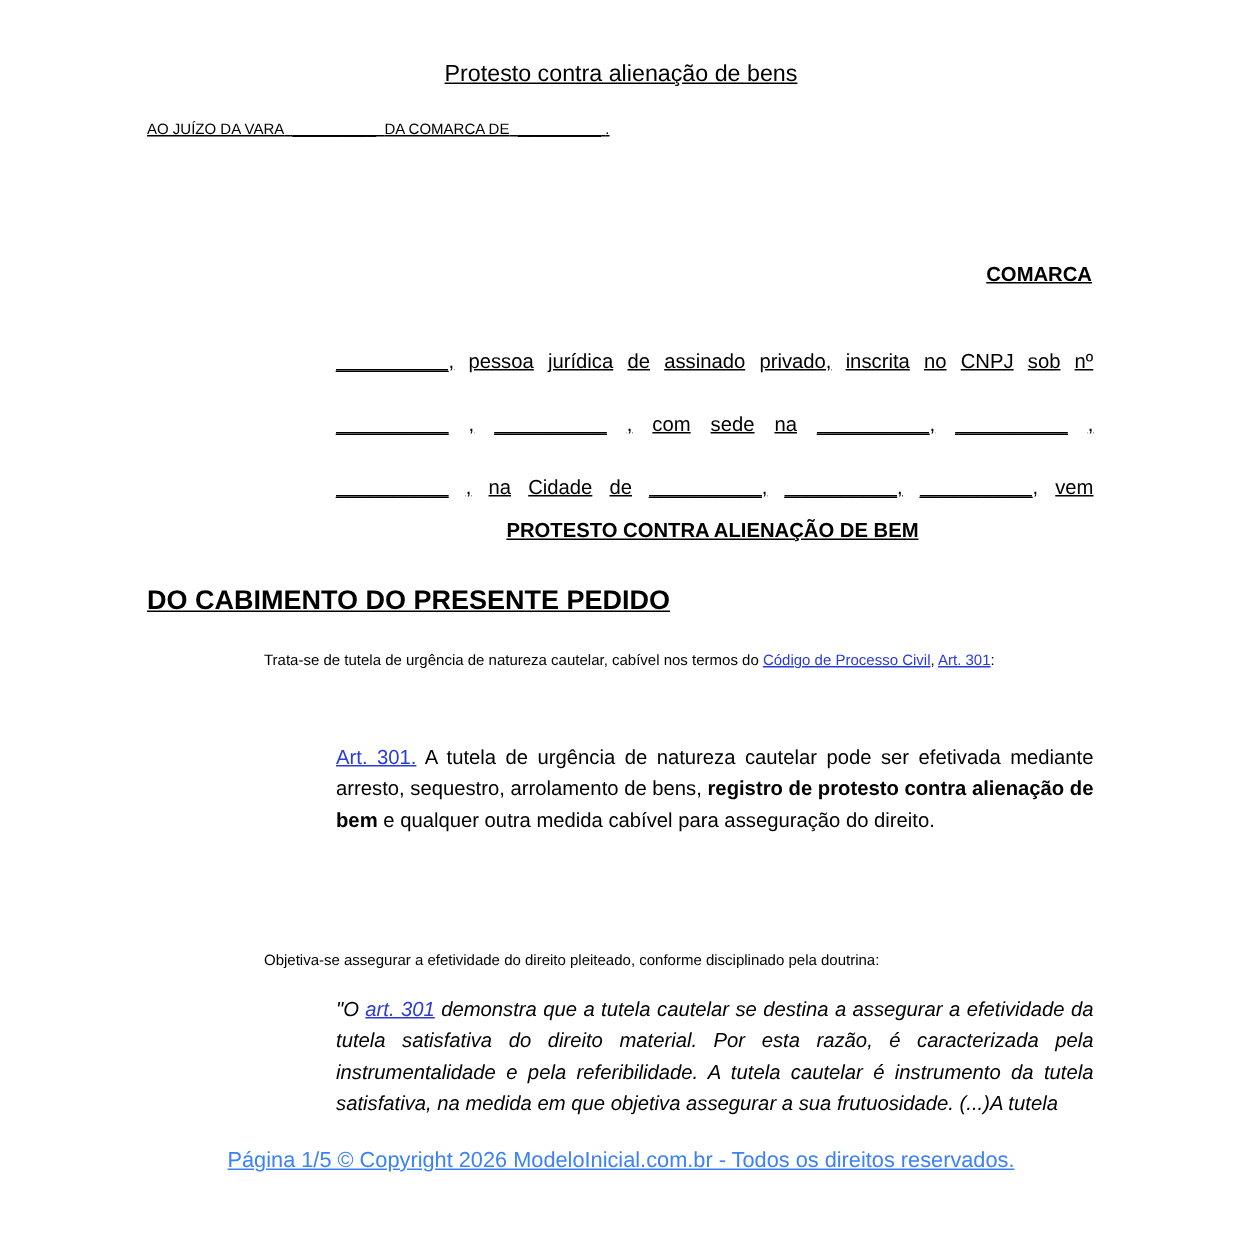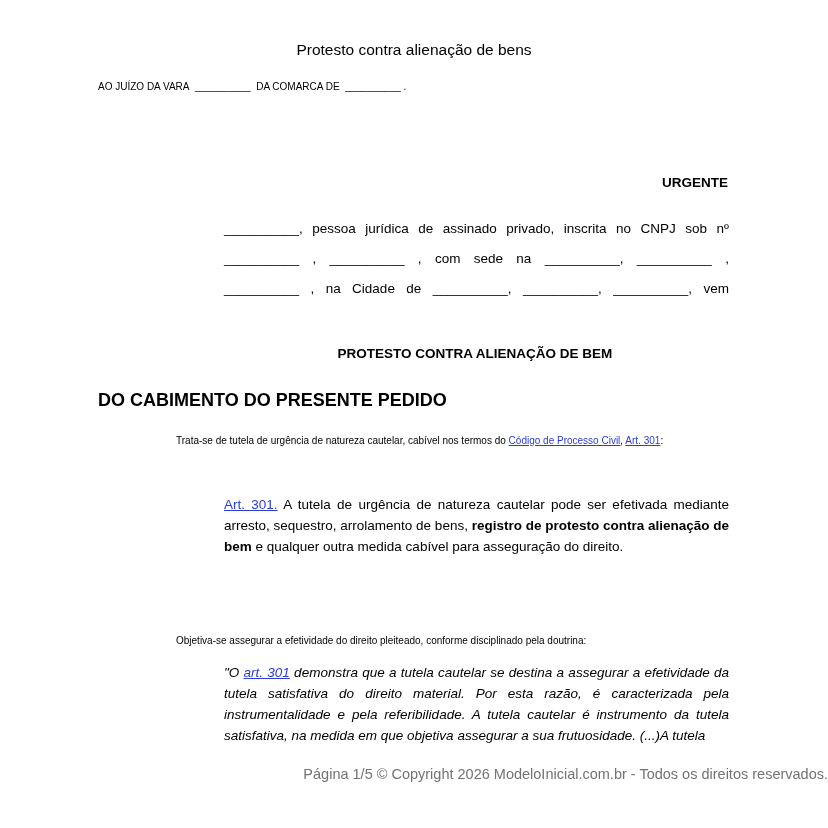--- a/index.html
+++ b/index.html
@@ -9,33 +9,33 @@
     }
     body {
       width: 828px;
       height: 828px;
       position: relative;
       overflow: hidden;
       font-family: "Liberation Sans", sans-serif;
       color: #000000;
       font-size: 13.5px;
     }
-    .abs { position: absolute; white-space: nowrap; }
+    .abs { position: absolute; white-space: nowrap; text-decoration: underline; }
     .doc-title {
       left: 0; width: 828px; top: 41px;
       text-align: center; font-size: 15.5px;
     }
     .addressee { left: 98px; top: 81px; font-size: 10px; }
     .urgente { right: 100px; top: 175px; font-weight: bold; font-size: 13.5px; }
     .party-block {
       left: 224px; width: 505px; top: 214px;
       line-height: 30px; font-size: 13.5px;
     }
     .party-line {
-      display: flex; justify-content: space-between; white-space: nowrap;
+      display: flex; justify-content: space-between; white-space: nowrap; margin-top: 12px;
     }
     .party-line.last { justify-content: flex-start; }
     .action-title {
       left: 0; width: 950px; top: 346px; text-align: center;
       font-weight: bold; font-size: 13.5px;
     }
     .section-heading { left: 98px; top: 390px; font-weight: bold; font-size: 18px; }
     .para {
       position: absolute; left: 98px; width: 631px; text-align: justify;
       line-height: 21px; font-size: 10px; white-space: normal;
@@ -44,38 +44,38 @@
     .p1 { top: 430px; }
     .p2 { top: 606px; margin-top: 24px; }
     .quote {
       position: absolute; left: 224px; width: 505px; text-align: justify;
       line-height: 21px; font-size: 13.5px; white-space: normal;
     }
     .q1 { top: 494px; }
     .q2 { top: 662px; font-style: italic; }
     a.link { color: #1a0dab; color: #2a3bd6; text-decoration: underline; }
     .footer {
-      left: 0; width: 828px; top: 766px; text-align: right;
-      font-size: 14.5px; color: #737373;
+      left: 0; width: 828px; top: 766px; text-align: center;
+      font-size: 14.5px; color: #3b82f6;
     }
     b { font-weight: bold; }
   </style>
 </head>
 <body>
 
 <div class="abs doc-title">Protesto contra alienação de bens</div>
 
 <div class="abs addressee">
   <span>AO JUÍZO DA VARA</span>&nbsp;
   <span>__________</span>&nbsp;
   <span>DA COMARCA DE</span>&nbsp;
   <span>__________</span>&nbsp;<span>.</span>
 </div>
 
-<div class="abs urgente">URGENTE</div>
+<div class="abs urgente">COMARCA</div>
 
 <div class="abs party-block">
   <div class="party-line" id="pl0">
       <span>__________,</span>
       <span>pessoa</span>
       <span>jurídica</span>
       <span>de</span>
       <span>assinado</span>
       <span>privado,</span>
       <span>inscrita</span>

